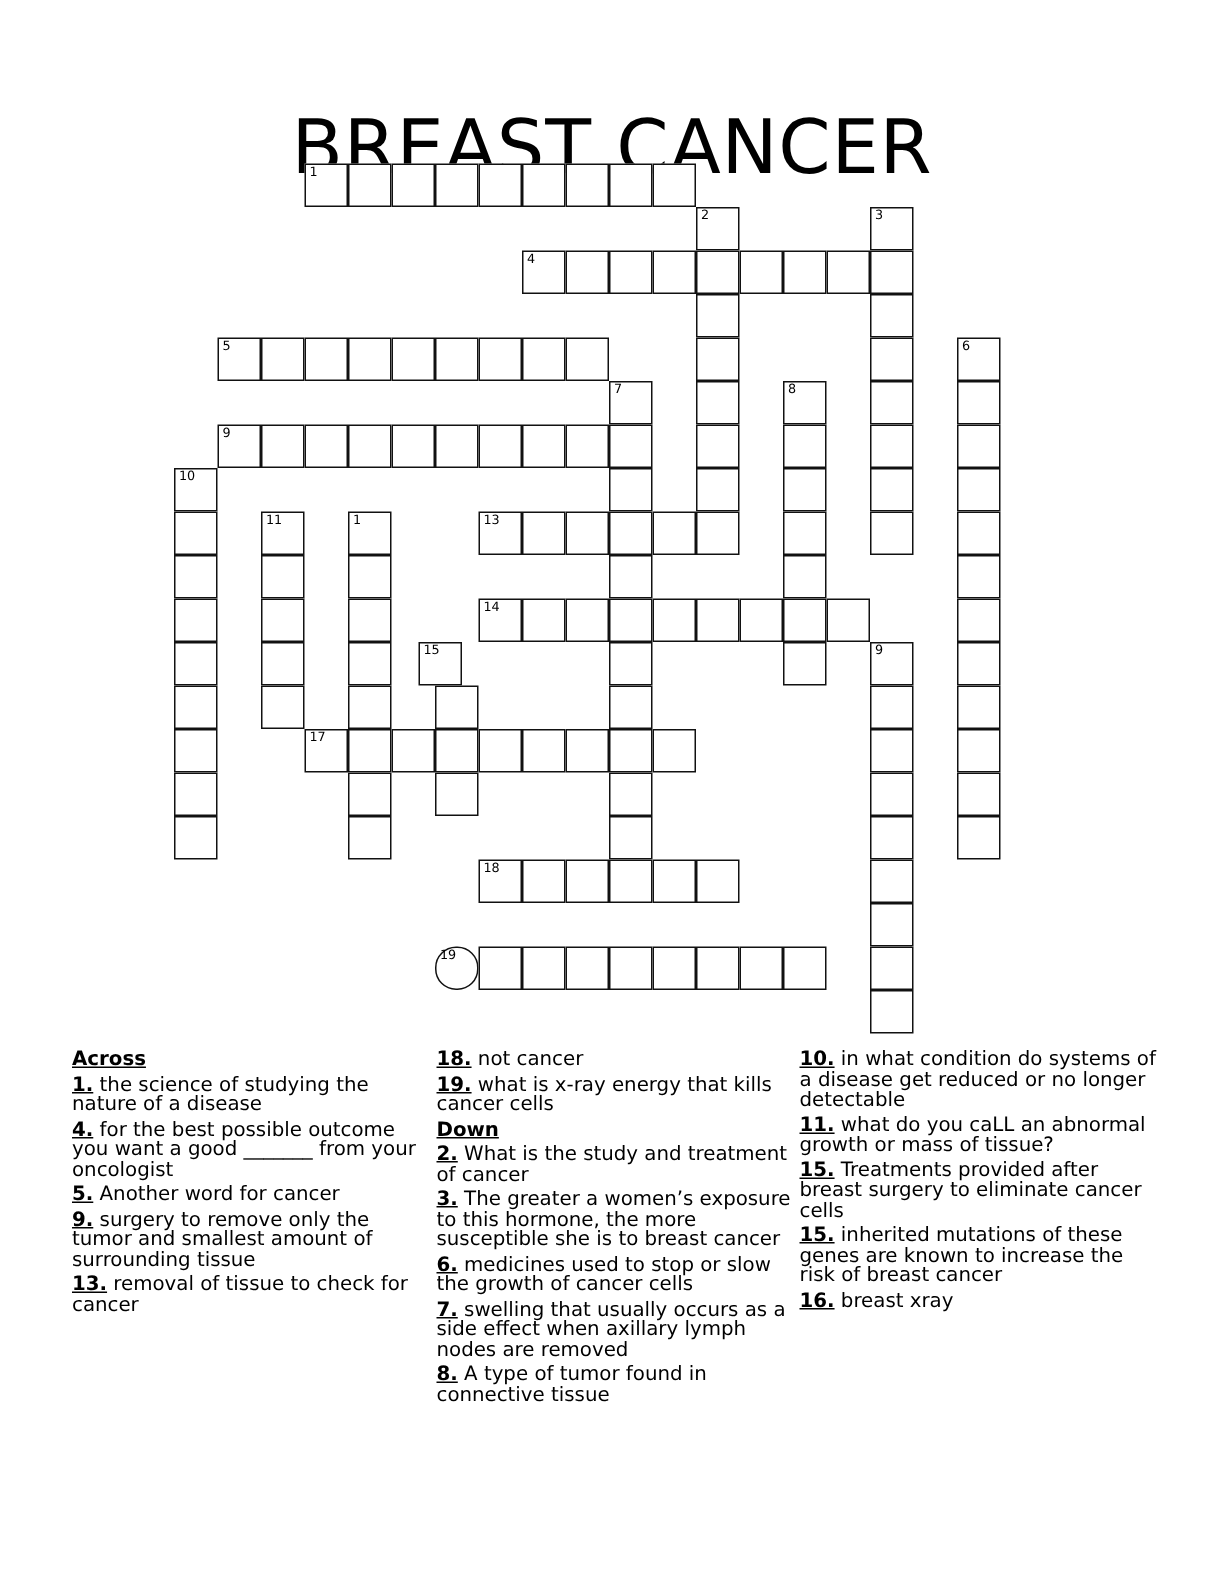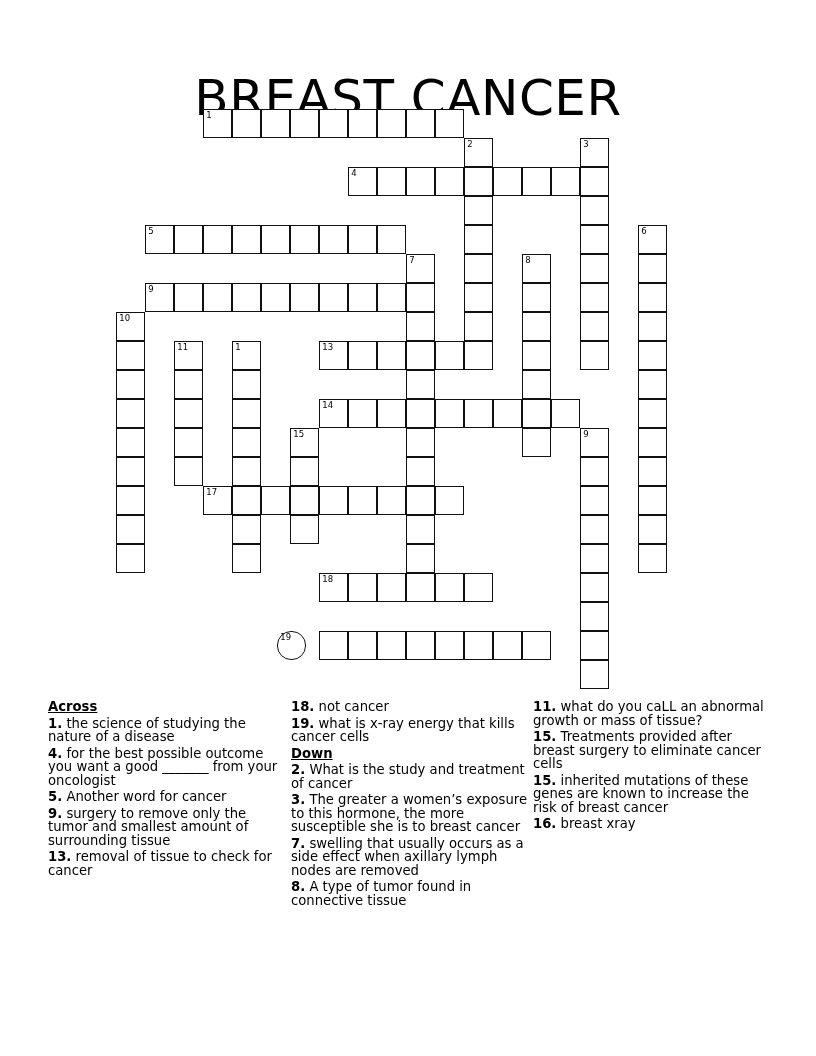--- a/index.html
+++ b/index.html
@@ -8,21 +8,21 @@
   .grid { position: absolute; left: 0; top: 0; width: 816px; height: 700px; }
   .cell { position: absolute; width: 29px; height: 29px; box-sizing: border-box; border: 1.5px solid #111; background: #fff; margin-left: -0.75px; margin-top: -0.75px; }
   .cell .num { position: absolute; left: 2px; top: 0px; font-size: 8.5px; line-height: 10px; font-family: "DejaVu Sans", sans-serif; }
   .clues { position: absolute; top: 700px; font-size: 13.2px; line-height: 13.5px; font-family: "DejaVu Sans", sans-serif; }
   .col { position: absolute; top: 0; width: 240px; }
   .col1 { left: 48px; }
   .col2 { left: 291px; }
   .col3 { left: 533px; }
   .heading { font-weight: bold; text-decoration: underline; margin-bottom: 3px; }
   .clue { margin-bottom: 3px; }
-  .clue b { font-weight: bold; }
+  .clue b { font-weight: bold; text-decoration: underline; }
 </style>
 </head>
 <body>
 
 <h1 class="title">BREAST CANCER</h1>
 
 <div class="grid" id="grid">
     <div class="cell" style="left: 204px; top: 110px;">
       <span class="num">1</span>
     </div>
@@ -157,21 +157,21 @@
     <div class="cell" style="left: 436px; top: 342px;"></div>
     <div class="cell" style="left: 320px; top: 400px;">
       <span class="num">14</span>
     </div>
     <div class="cell" style="left: 349px; top: 400px;"></div>
     <div class="cell" style="left: 378px; top: 400px;"></div>
     <div class="cell" style="left: 436px; top: 400px;"></div>
     <div class="cell" style="left: 465px; top: 400px;"></div>
     <div class="cell" style="left: 494px; top: 400px;"></div>
     <div class="cell" style="left: 552px; top: 400px;"></div>
-    <div class="cell" style="left: 291px; top: 429px;">
+    <div class="cell" style="left: 280px; top: 429px;">
       <span class="num">15</span>
     </div>
     <div class="cell" style="left: 291px; top: 458px;"></div>
     <div class="cell" style="left: 291px; top: 487px;"></div>
     <div class="cell" style="left: 291px; top: 516px;"></div>
     <div class="cell" style="left: 581px; top: 429px;">
       <span class="num">9</span>
     </div>
     <div class="cell" style="left: 581px; top: 458px;"></div>
     <div class="cell" style="left: 581px; top: 487px;"></div>
@@ -190,21 +190,21 @@
     <div class="cell" style="left: 378px; top: 487px;"></div>
     <div class="cell" style="left: 436px; top: 487px;"></div>
     <div class="cell" style="left: 320px; top: 574px;">
       <span class="num">18</span>
     </div>
     <div class="cell" style="left: 349px; top: 574px;"></div>
     <div class="cell" style="left: 378px; top: 574px;"></div>
     <div class="cell" style="left: 407px; top: 574px;"></div>
     <div class="cell" style="left: 436px; top: 574px;"></div>
     <div class="cell" style="left: 465px; top: 574px;"></div>
-    <div class="cell" style="left: 278px; top: 632px; border-radius: 14px;">
+    <div class="cell" style="left: 291px; top: 632px; border-radius: 14px;">
       <span class="num">19</span>
     </div>
     <div class="cell" style="left: 320px; top: 632px;"></div>
     <div class="cell" style="left: 349px; top: 632px;"></div>
     <div class="cell" style="left: 378px; top: 632px;"></div>
     <div class="cell" style="left: 407px; top: 632px;"></div>
     <div class="cell" style="left: 436px; top: 632px;"></div>
     <div class="cell" style="left: 465px; top: 632px;"></div>
     <div class="cell" style="left: 494px; top: 632px;"></div>
     <div class="cell" style="left: 523px; top: 632px;"></div>
@@ -218,22 +218,24 @@
     <div class="clue"><b>5.</b> <span>Another word for cancer</span></div>
     <div class="clue"><b>9.</b> <span>surgery to remove only the tumor and smallest amount of surrounding tissue</span></div>
     <div class="clue"><b>13.</b> <span>removal of tissue to check for cancer</span></div>
   </div>
   <div class="col col2">
     <div class="clue"><b>18.</b> <span>not cancer</span></div>
     <div class="clue"><b>19.</b> <span>what is x-ray energy that kills cancer cells</span></div>
     <div class="heading">Down</div>
     <div class="clue"><b>2.</b> <span>What is the study and treatment of cancer</span></div>
     <div class="clue"><b>3.</b> <span>The greater a women’s exposure to this hormone, the more susceptible she is to breast cancer</span></div>
+    <div class="clue"><b>6.</b> <span>medicines used to stop or slow the growth of cancer cells</span></div>
     <div class="clue"><b>7.</b> <span>swelling that usually occurs as a side effect when axillary lymph nodes are removed</span></div>
     <div class="clue"><b>8.</b> <span>A type of tumor found in connective tissue</span></div>
   </div>
   <div class="col col3">
+    <div class="clue"><b>10.</b> <span>in what condition do systems of a disease get reduced or no longer detectable</span></div>
     <div class="clue"><b>11.</b> <span>what do you caLL an abnormal growth or mass of tissue?</span></div>
     <div class="clue"><b>15.</b> <span>Treatments provided after breast surgery to eliminate cancer cells</span></div>
     <div class="clue"><b>15.</b> <span>inherited mutations of these genes are known to increase the risk of breast cancer</span></div>
     <div class="clue"><b>16.</b> <span>breast xray</span></div>
   </div>
 </div>
 
 </body></html>

